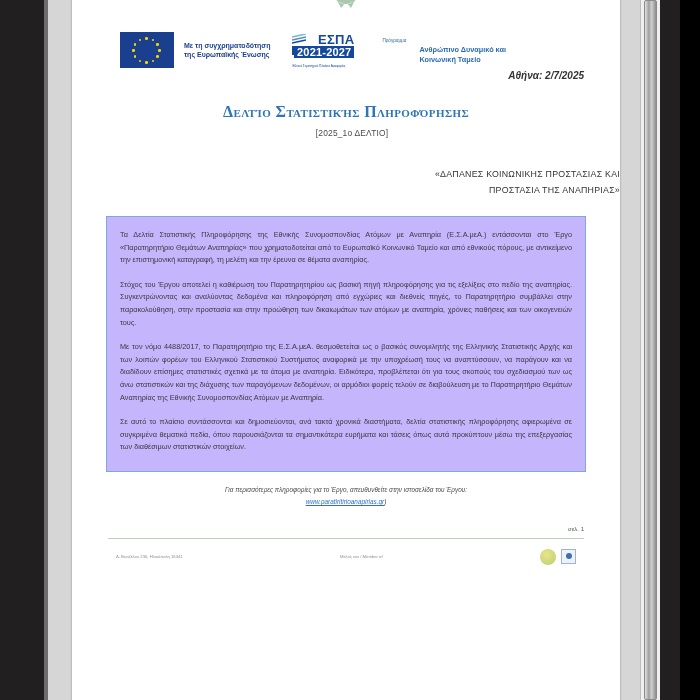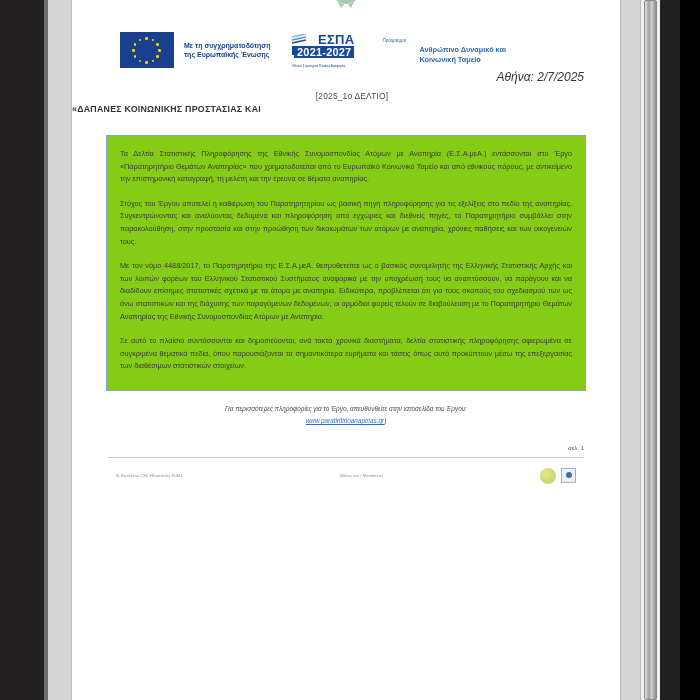--- a/index.html
+++ b/index.html
@@ -155,22 +155,22 @@
     margin-left: 18px;
     line-height: 9.5px;
   }
   .op-kicker { font-size: 4.6px; color: #2b6cb0; }
   .op-name   { font-size: 7.3px; color: #2b6cb0; font-weight: bold; white-space: nowrap; margin-left: 37px; }
 
   
   .date-line {
     text-align: right;
     padding: 6px 36px 0 0;
-    font-size: 12px;
-    font-weight: normal;
+    font-size: 10px;
+    font-weight: bold;
     font-style: italic;
     color: #333;
   }
 
   
   .doc-title {
     text-align: center;
     margin-top: 22px;
     font-family: "Liberation Serif", serif;
     font-size: 16px;
@@ -181,33 +181,34 @@
   }
   .doc-subtitle {
     text-align: center;
     margin-top: 7px;
     font-size: 8.4px;
     color: #4a4a4a;
     letter-spacing: .2px;
     padding-left: 12px;
   }
   .doc-topic {
-    text-align: left;
+    text-align: right;
+    margin-top: 28px;
     font-size: 8.8px;
-    font-weight: bold;
+    font-weight: normal;
     color: #333333;
     line-height: 16px;
     letter-spacing: .25px;
   }
 
   
   .intro-box {
     margin: 18px 34px 0 34px;
     border: 1px solid #7fa8d4;
-    background: #84cc16;
+    background: #c4b5fd;
     padding: 12px 13px 13px 13px;
   }
   .intro-box p {
     margin: 0 0 12px 0;
     font-size: 7.3px;
     line-height: 12.6px;
     text-align: justify;
     color: #3a3a3a;
   }
   .intro-box p:last-child { margin-bottom: 4px; }
@@ -328,24 +329,26 @@
 
         <div class="op-block">
           <div class="op-kicker">Πρόγραμμα</div>
           <div class="op-name">Ανθρώπινο Δυναμικό και</div>
           <div class="op-name">Κοινωνική Ταμείο</div>
         </div>
       </div>
 
       <div class="date-line">Αθήνα: 2/7/2025</div>
 
+      <div class="doc-title">Δελτίο Στατιστικής Πληροφόρησης</div>
       <div class="doc-subtitle">[2025_1ο ΔΕΛΤΙΟ]</div>
 
       <div class="doc-topic">
         <div>«ΔΑΠΑΝΕΣ ΚΟΙΝΩΝΙΚΗΣ ΠΡΟΣΤΑΣΙΑΣ ΚΑΙ</div>
+        <div>ΠΡΟΣΤΑΣΙΑ ΤΗΣ ΑΝΑΠΗΡΙΑΣ»</div>
       </div>
 
       <div class="intro-box">
         <p>Τα Δελτία Στατιστικής Πληροφόρησης της Εθνικής Συνομοσπονδίας Ατόμων με Αναπηρία (Ε.Σ.Α.μεΑ.) εντάσσονται στο Έργο «Παρατηρητήριο Θεμάτων Αναπηρίας» που χρηματοδοτείται από το Ευρωπαϊκό Κοινωνικό Ταμείο και από εθνικούς πόρους, με αντικείμενο την επιστημονική καταγραφή, τη μελέτη και την έρευνα σε θέματα αναπηρίας.</p>
         <p>Στόχος του Έργου αποτελεί η καθιέρωση του Παρατηρητηρίου ως βασική πηγή πληροφόρησης για τις εξελίξεις στο πεδίο της αναπηρίας. Συγκεντρώνοντας και αναλύοντας δεδομένα και πληροφόρηση από εγχώριες και διεθνείς πηγές, το Παρατηρητήριο συμβάλλει στην παρακολούθηση, στην προστασία και στην προώθηση των δικαιωμάτων των ατόμων με αναπηρία, χρόνιες παθήσεις και των οικογενειών τους.</p>
         <p>Με τον νόμο 4488/2017, το Παρατηρητήριο της Ε.Σ.Α.μεΑ. θεσμοθετείται ως ο βασικός συνομιλητής της Ελληνικής Στατιστικής Αρχής και των λοιπών φορέων του Ελληνικού Στατιστικού Συστήματος αναφορικά με την υποχρέωσή τους να αναπτύσσουν, να παράγουν και να διαδίδουν επίσημες στατιστικές σχετικά με τα άτομα με αναπηρία. Ειδικότερα, προβλέπεται ότι για τους σκοπούς του σχεδιασμού των ως άνω στατιστικών και της διάχυσης των παραγόμενων δεδομένων, οι αρμόδιοι φορείς τελούν σε διαβούλευση με το Παρατηρητήριο Θεμάτων Αναπηρίας της Εθνικής Συνομοσπονδίας Ατόμων με Αναπηρία.</p>
         <p>Σε αυτό το πλαίσιο συντάσσονται και δημοσιεύονται, ανά τακτά χρονικά διαστήματα, δελτία στατιστικής πληροφόρησης αφιερωμένα σε συγκριμένα θεματικά πεδία, όπου παρουσιάζονται τα σημαντικότερα ευρήματα και τάσεις όπως αυτά προκύπτουν μέσω της επεξεργασίας των διαθέσιμων στατιστικών στοιχείων.</p>
       </div>
 
       <div class="footer-note">

